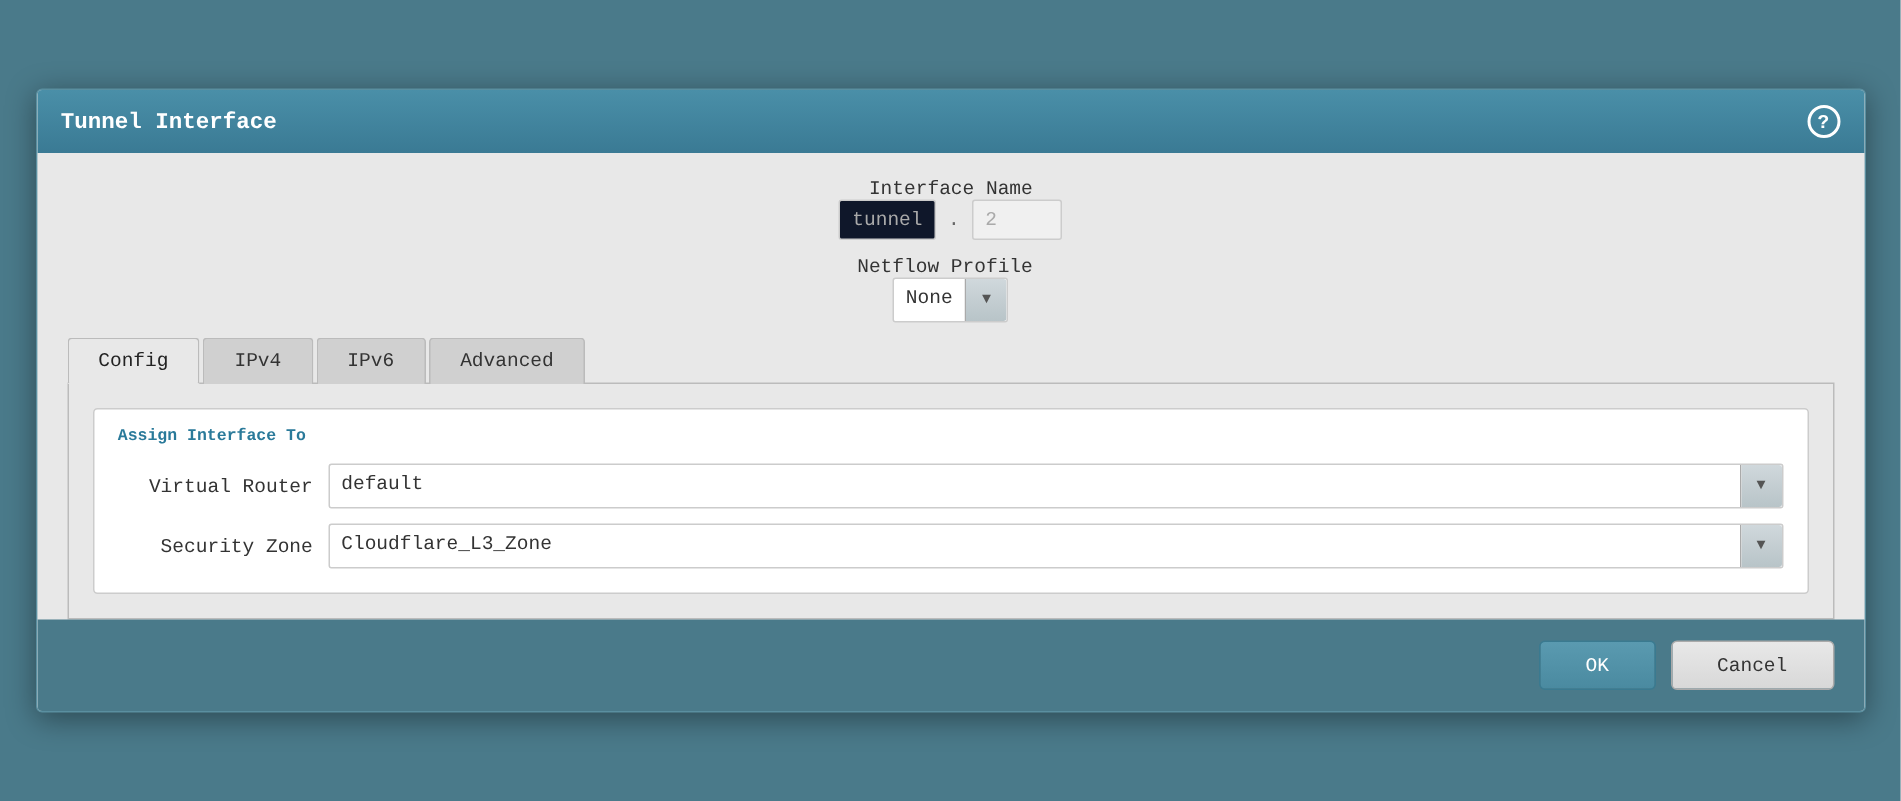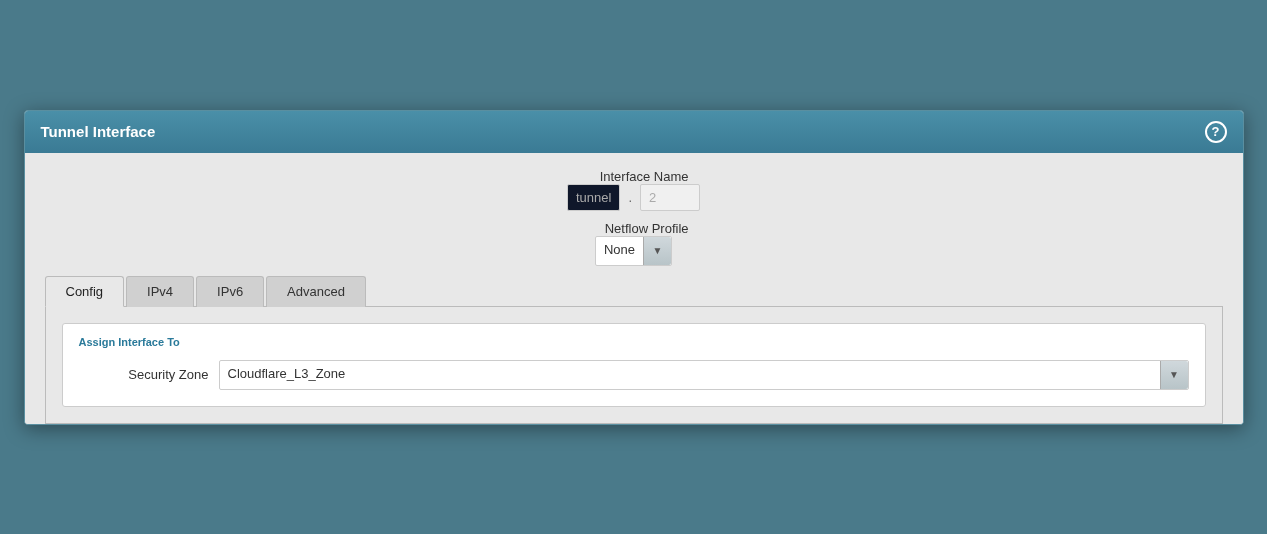--- a/index.html
+++ b/index.html
@@ -1,15 +1,15 @@
 <!DOCTYPE html>
 <html><head>
   <meta charset="utf-8">
   <style>
-    * { box-sizing: border-box; margin: 0; padding: 0; }
+    * { box-sizing: border-box; margin: 0; padding: 0; font-family: Liberation Mono, monospace; }
     body {
       background: #4a7a8a;
       display: flex;
       align-items: center;
       justify-content: center;
       min-height: 534px;
       font-family: Arial, sans-serif;
       font-size: 13px;
     }
     .dialog {
@@ -260,27 +260,40 @@
       </div>
       <div class="tab">
         <span>Advanced</span>
       </div>
     </div>
 
     <div class="tab-content">
       <div class="section-box">
         <div class="section-title">Assign Interface To</div>
 
+        <div class="section-form-row">
+          <div class="section-label">Virtual Router</div>
+          <div class="section-field">
+            <div class="select-wrapper">
+              <div class="select-value">default</div>
+              <div class="select-arrow"></div>
+            </div>
+          </div>
+        </div>
 
         <div class="section-form-row">
           <div class="section-label">Security Zone</div>
           <div class="section-field">
             <div class="select-wrapper">
               <div class="select-value">Cloudflare_L3_Zone</div>
               <div class="select-arrow"></div>
             </div>
           </div>
         </div>
       </div>
     </div>
   </div>
 
+  <div class="dialog-footer">
+    <button class="btn btn-ok">OK</button>
+    <button class="btn btn-cancel">Cancel</button>
+  </div>
 </div>
 
 </body></html>

